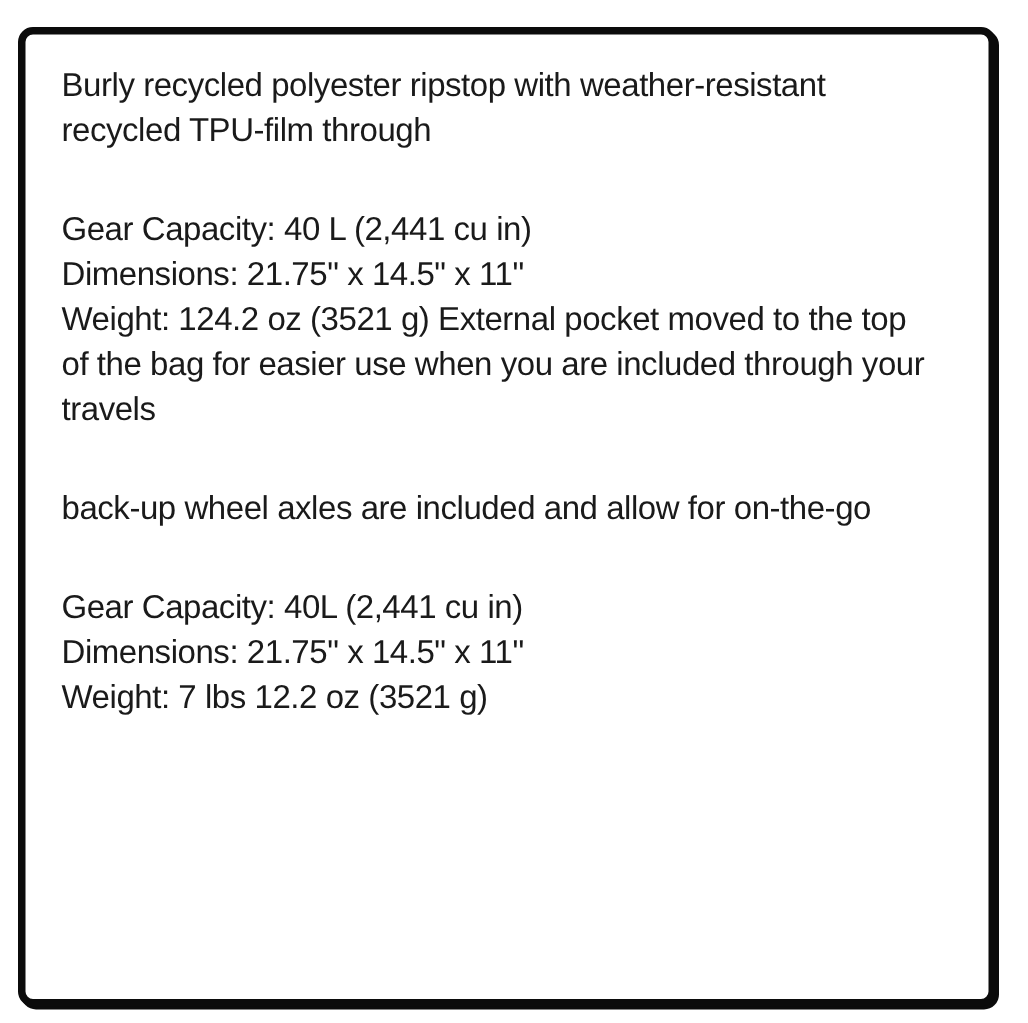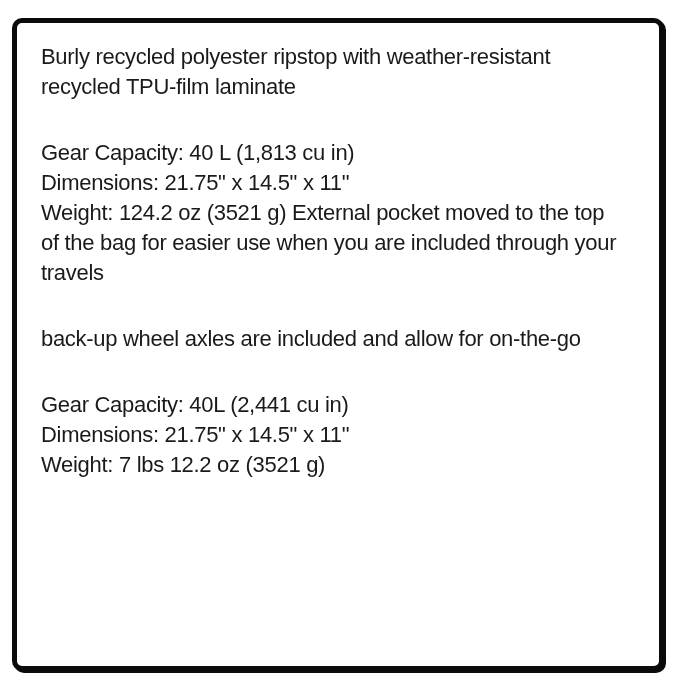--- a/index.html
+++ b/index.html
@@ -35,25 +35,25 @@
     white-space:nowrap;
   }
 </style>
 </head>
 <body>
 
 <div class="specs-card">
 
   <div class="para">
     <div class="line">Burly recycled polyester ripstop with weather-resistant</div>
-    <div class="line">recycled TPU-film laminate</div>
+    <div class="line">recycled TPU-film through</div>
   </div>
 
   <div class="para">
-    <div class="line">Gear Capacity: 40 L (1,813 cu in)</div>
+    <div class="line">Gear Capacity: 40 L (2,441 cu in)</div>
     <div class="line">Dimensions: 21.75" x 14.5" x 11"</div>
     <div class="line">Weight: 124.2 oz (3521 g) External pocket moved to the top</div>
     <div class="line">of the bag for easier use when you are included through your</div>
     <div class="line">travels</div>
   </div>
 
   <div class="para">
   </div>
 
   <div class="para">

